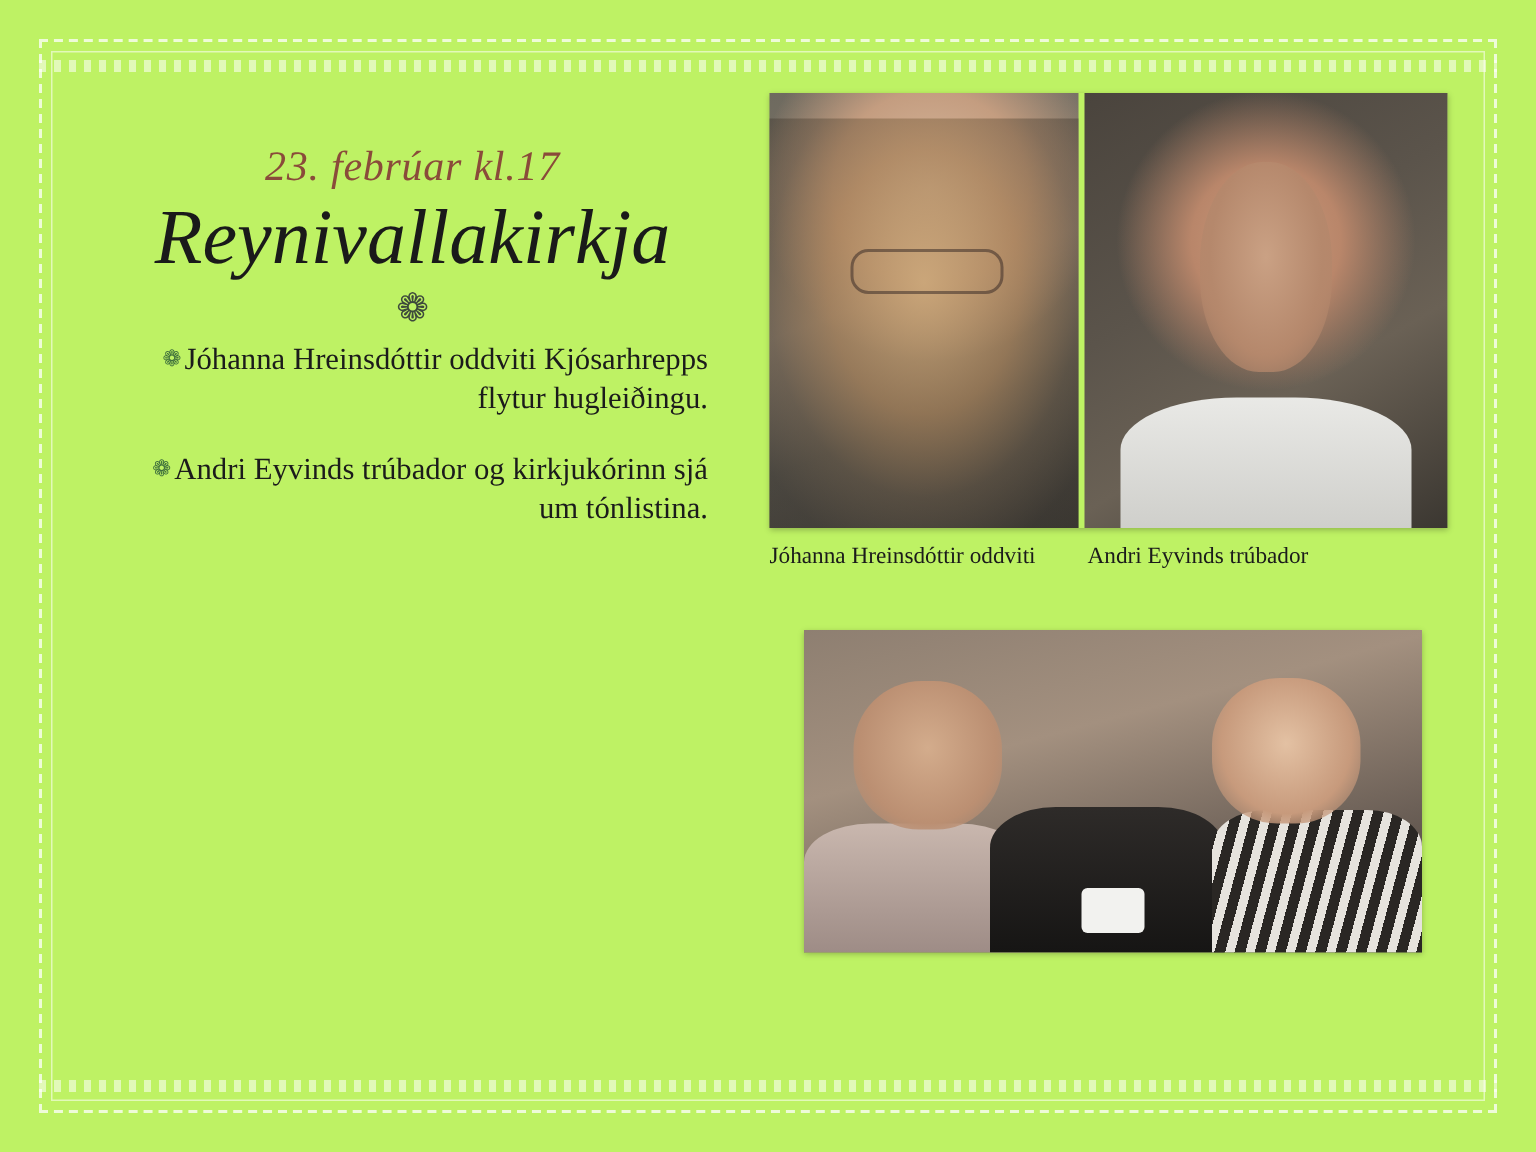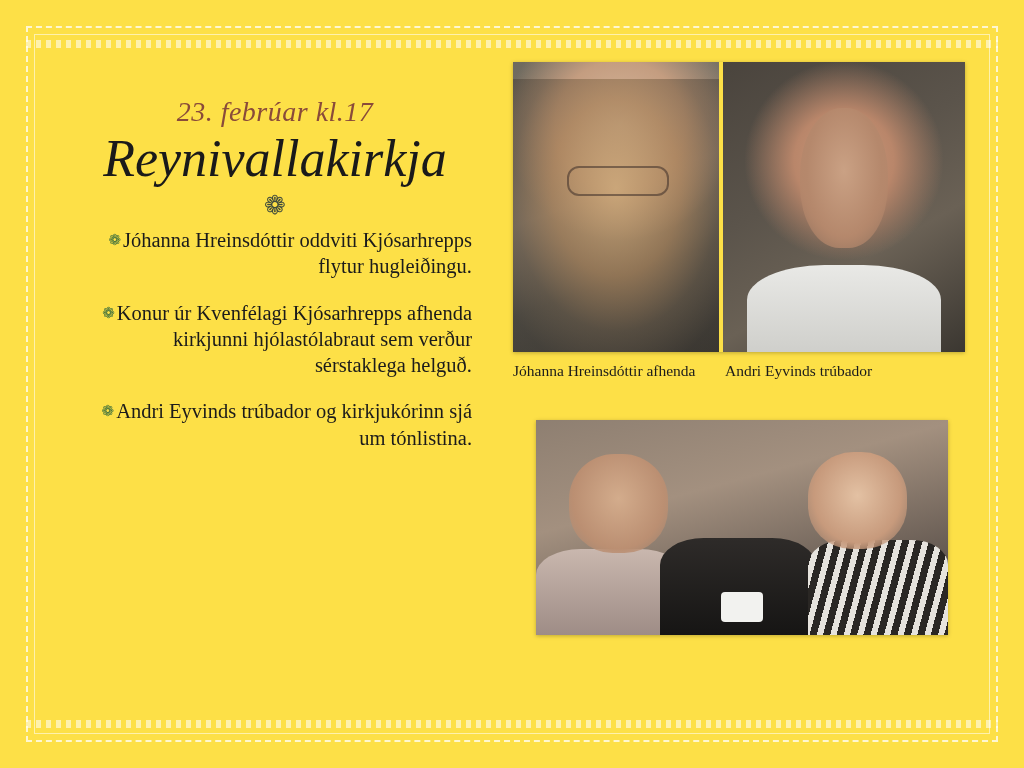--- a/index.html
+++ b/index.html
@@ -11,21 +11,21 @@
     height: 768px;
     overflow: hidden;
     font-family: "Liberation Serif", serif;
     background: #a9dbe6;
   }
 
   .slide {
     position: relative;
     width: 1024px;
     height: 768px;
-    background: #fde047;
+    background: #bef264;
     overflow: hidden;
   }
 
   
   .frame-outer {
     position: absolute;
     left: 26px;
     top: 26px;
     right: 26px;
     bottom: 26px;
@@ -302,35 +302,32 @@
   <div class="left-col">
     <div class="date-line">23. febrúar kl.17</div>
     <div class="church-name">Reynivallakirkja</div>
     <div class="ornament">❁</div>
 
     <div class="bullets">
       <div class="bullet">
         <span class="marker">❁</span><span>Jóhanna Hreinsdóttir oddviti Kjósarhrepps flytur hugleiðingu.</span>
       </div>
       <div class="bullet">
-        <span class="marker">❁</span><span>Konur úr Kvenfélagi Kjósarhrepps afhenda kirkjunni hjólastólabraut sem verður sérstaklega helguð.</span>
-      </div>
-      <div class="bullet">
         <span class="marker">❁</span><span>Andri Eyvinds trúbador og kirkjukórinn sjá um tónlistina.</span>
       </div>
     </div>
   </div>
 
   <div class="photo-top">
     <div class="photo-a"></div>
     <div class="photo-b"></div>
   </div>
 
   <div class="caption-top">
-    <div class="c1">Jóhanna Hreinsdóttir afhenda</div>
+    <div class="c1">Jóhanna Hreinsdóttir oddviti</div>
     <div class="c2">Andri Eyvinds trúbador</div>
   </div>
 
   <div class="photo-bottom">
     <div class="body-left"></div>
     <div class="body-mid"></div>
     <div class="collar"></div>
     <div class="body-right"></div>
     <div class="f1"></div>
     <div class="f2"></div>

